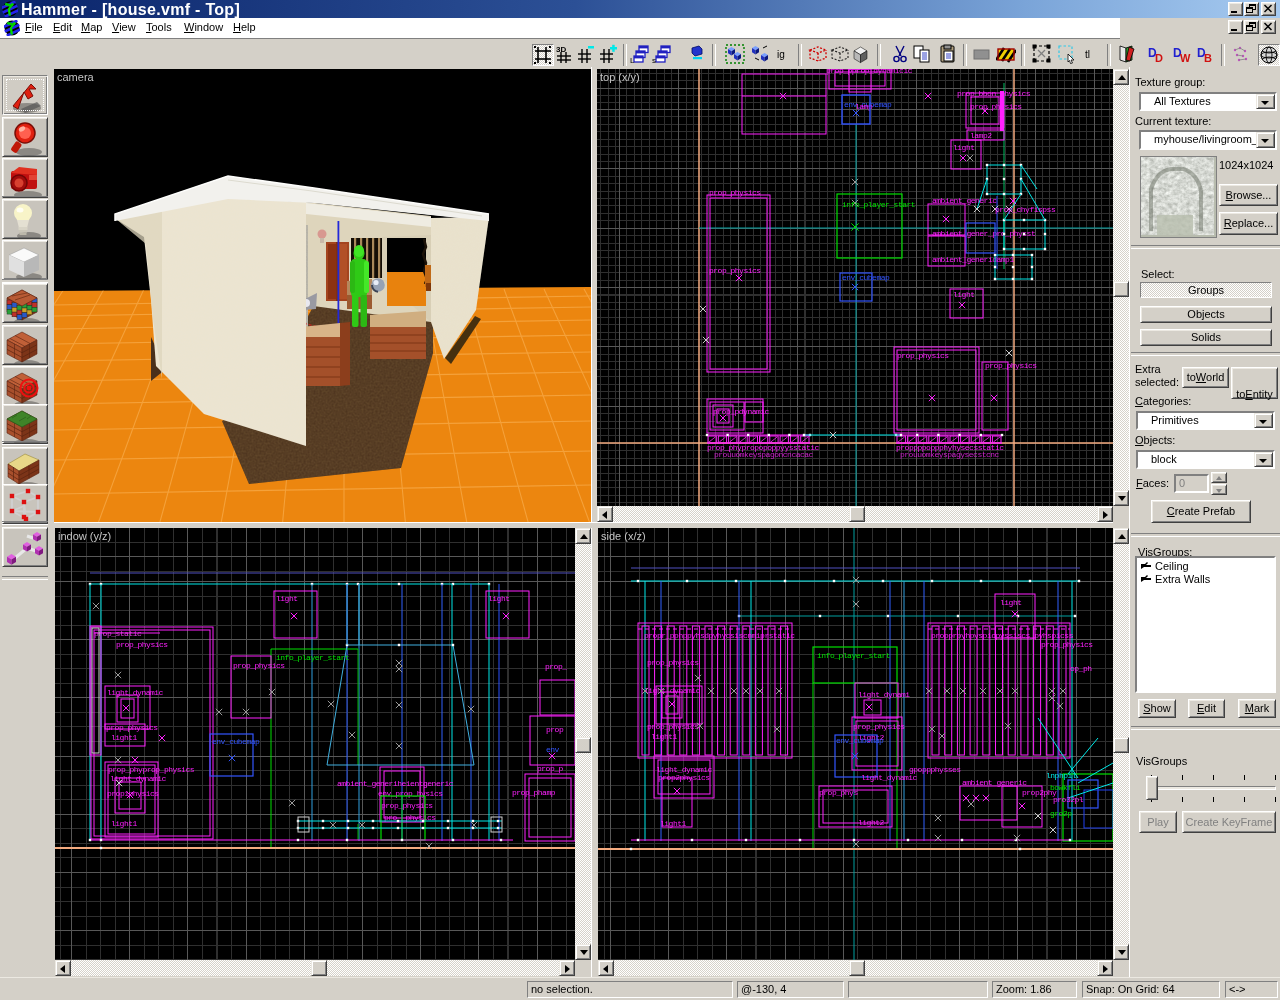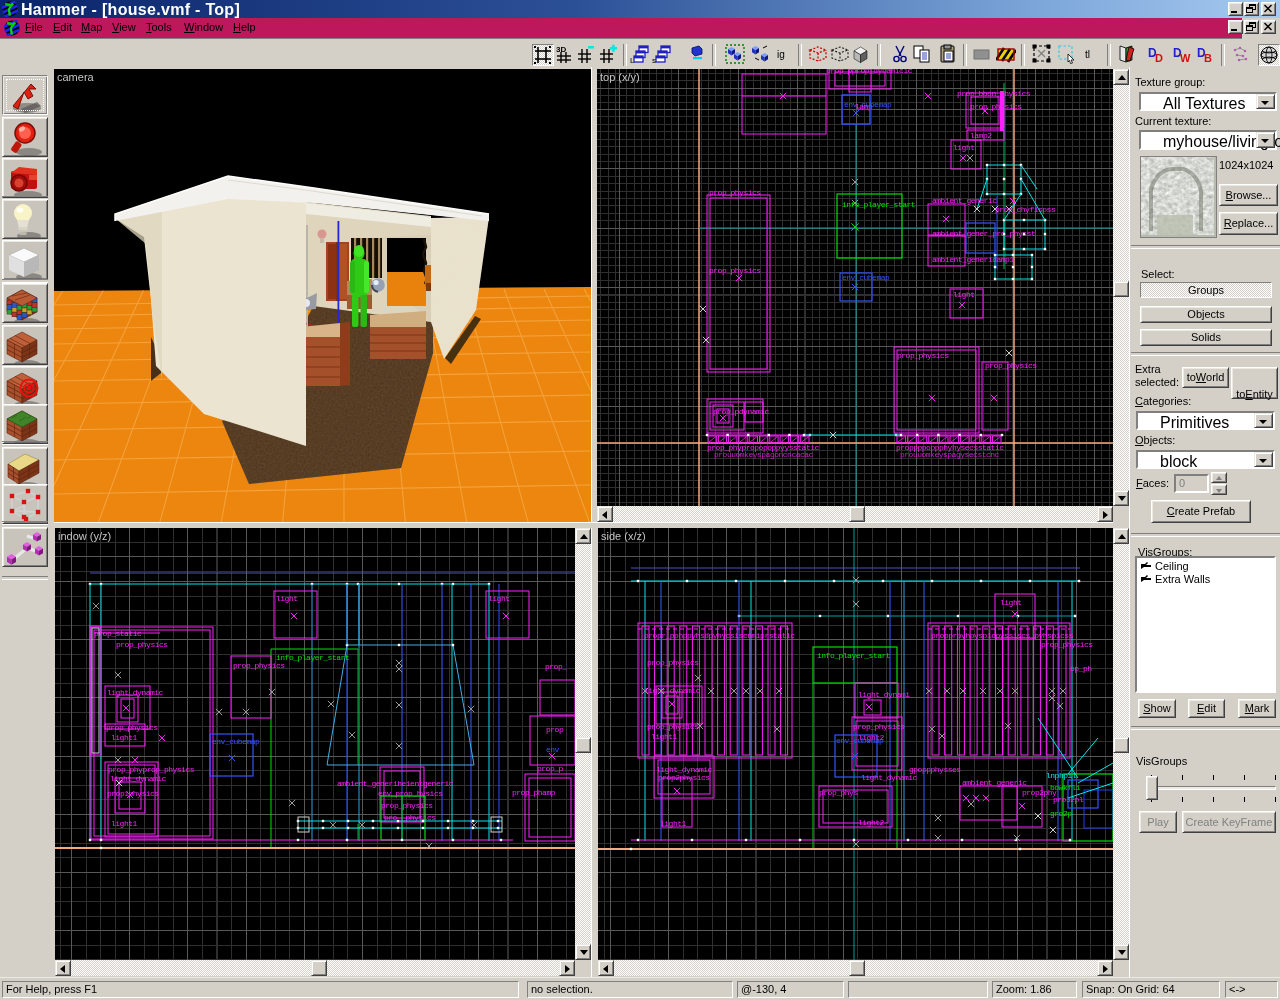--- a/index.html
+++ b/index.html
@@ -1,19 +1,19 @@
 <!DOCTYPE html>
 <html><head><meta charset="utf-8">
 <style>
 html,body{margin:0;padding:0;width:1280px;height:1000px;overflow:hidden;}
 body{font-family:"Liberation Sans",sans-serif;background:#d4d0c8;position:relative;}
 .abs{position:absolute;}
 .statpan{position:absolute;top:3px;height:17px;border:1px solid;border-color:#808080 #fff #fff #808080;font-size:11px;color:#000;padding:1px 3px 0 3px;box-sizing:border-box;white-space:nowrap;overflow:hidden;}
 .combo{position:absolute;background:#fff;border:2px solid;border-color:#808080 #fff #fff #808080;box-sizing:border-box;}
-.combo .ctext{position:absolute;left:22px;top:1px;font-size:16px;color:#000;white-space:nowrap;}
+.combo .ctext{position:absolute;left:13px;top:1px;font-size:11px;color:#000;white-space:nowrap;}
 .cbtn{position:absolute;right:0;top:0;bottom:0;width:17px;border:1px solid;border-color:#ece9e2 #404040 #404040 #ece9e2;box-shadow:inset 1px 1px 0 #fff, inset -1px -1px 0 #808080;background:#d4d0c8;}
 .arrow-d{position:absolute;left:4px;top:6px;width:0;height:0;border-left:4px solid transparent;border-right:4px solid transparent;border-top:4px solid #000;}
 .lbl{position:absolute;font-size:11px;color:#000;white-space:nowrap;}
 .u{text-decoration:underline;}
 .pbtn{position:absolute;font-size:11px;color:#000;text-align:center;box-sizing:border-box;border:1px solid;border-color:#fff #404040 #404040 #fff;box-shadow:inset 1px 1px 0 #ece9e2, inset -1px -1px 0 #808080;background:#d4d0c8;}
 .vp{position:absolute;background:#000;overflow:hidden;}
 .vplabel{position:absolute;left:3px;top:2px;font-size:11px;color:#c8c8c8;opacity:0.99;}
 .sb{position:absolute;background-image:repeating-conic-gradient(#fff 0% 25%, #d6d2ca 0% 50%);background-size:2px 2px;}
 .sbtn{position:absolute;width:16px;height:16px;box-sizing:border-box;border:1px solid;border-color:#ece9e2 #404040 #404040 #ece9e2;box-shadow:inset 1px 1px 0 #fff, inset -1px -1px 0 #808080;background:#d4d0c8;}
 .sthumb{position:absolute;box-sizing:border-box;border:1px solid;border-color:#ece9e2 #404040 #404040 #ece9e2;box-shadow:inset 1px 1px 0 #fff, inset -1px -1px 0 #808080;background:#d4d0c8;}
@@ -44,21 +44,21 @@
         <rect x="1.5" y="4.5" width="6" height="5" fill="#d4d0c8" stroke="#000"></rect>
         <line x1="2" y1="5.5" x2="7" y2="5.5" stroke="#000"></line>
       </svg></div>
 <div class="pbtn" style="left:1261px;top:2px;width:15px;height:14px;"><svg width="13" height="12">
         <g stroke="#000" stroke-width="1.5">
           <line x1="2.5" y1="2" x2="9.5" y2="9"></line>
           <line x1="9.5" y1="2" x2="2.5" y2="9"></line>
         </g>
       </svg></div>
 </div>
-<div class="abs" style="left:0;top:18px;width:1242px;height:21px;background:#be185d;border-bottom:1px solid #808080;box-sizing:border-box;">
+<div class="abs" style="left:0;top:18px;width:1120px;height:21px;background:#ffffff;border-bottom:1px solid #808080;box-sizing:border-box;">
 <svg class="abs" style="left:4px;top:2px" width="16" height="16" viewBox="0 0 16 16">
       <circle cx="8" cy="8" r="7.5" fill="#000"></circle>
 <g fill="#2222ee" transform="rotate(-25 8 8)">
         <rect x="0" y="2.2" width="16" height="2.6"></rect>
         <rect x="0" y="6.8" width="16" height="2.6"></rect>
         <rect x="0" y="11.4" width="16" height="2.6"></rect>
       </g>
 <path d="M10 1.5 L12 3.5 L8 8 L9 14.5 L6.6 14.5 L5.8 8 Z" fill="#00dd00"></path>
 <path d="M3.5 1.8 L10.5 3.6 L9.6 6.2 L2.8 4.2 Z" fill="#00cc00"></path>
     </svg>
@@ -1201,19 +1201,18 @@
 <div class="abs" style="left:1213px;top:797px;width:1px;height:5px;background:#000;"></div>
 <div class="abs" style="left:1244px;top:775px;width:1px;height:5px;background:#000;"></div>
 <div class="abs" style="left:1244px;top:797px;width:1px;height:5px;background:#000;"></div>
 <div class="abs" style="left:1275px;top:775px;width:1px;height:5px;background:#000;"></div>
 <div class="abs" style="left:1275px;top:797px;width:1px;height:5px;background:#000;"></div>
 <div class="abs" style="left:1146px;top:786px;width:151px;max-width:130px;height:4px;border:1px solid;border-color:#808080 #fff #fff #808080;background:#ece9e2;box-sizing:border-box;width:130px;"></div>
 <div class="pbtn" style="left:1146px;top:776px;width:12px;height:24px;"></div>
 <div class="pbtn" style="left:1139px;top:811px;width:38px;height:22px;color:#808080;padding-top:4px;">Play</div>
 <div class="pbtn" style="left:1182px;top:811px;width:94px;height:22px;color:#808080;padding-top:4px;">Create KeyFrame</div>
 <div class="abs" style="left:0;top:977px;width:1280px;height:23px;background:#d4d0c8;border-top:1px solid #ece9e2;">
-<div class="statpan" style="left:2px;width:517px;">For Help, press F1</div>
 <div class="statpan" style="left:527px;width:206px;">no selection.</div>
 <div class="statpan" style="left:737px;width:107px;">@-130, 4</div>
 <div class="statpan" style="left:848px;width:140px;"></div>
 <div class="statpan" style="left:992px;width:85px;">Zoom: 1.86</div>
 <div class="statpan" style="left:1082px;width:138px;">Snap: On Grid: 64</div>
 <div class="statpan" style="left:1225px;width:53px;">&lt;-&gt;</div>
 </div>
 </body></html>

